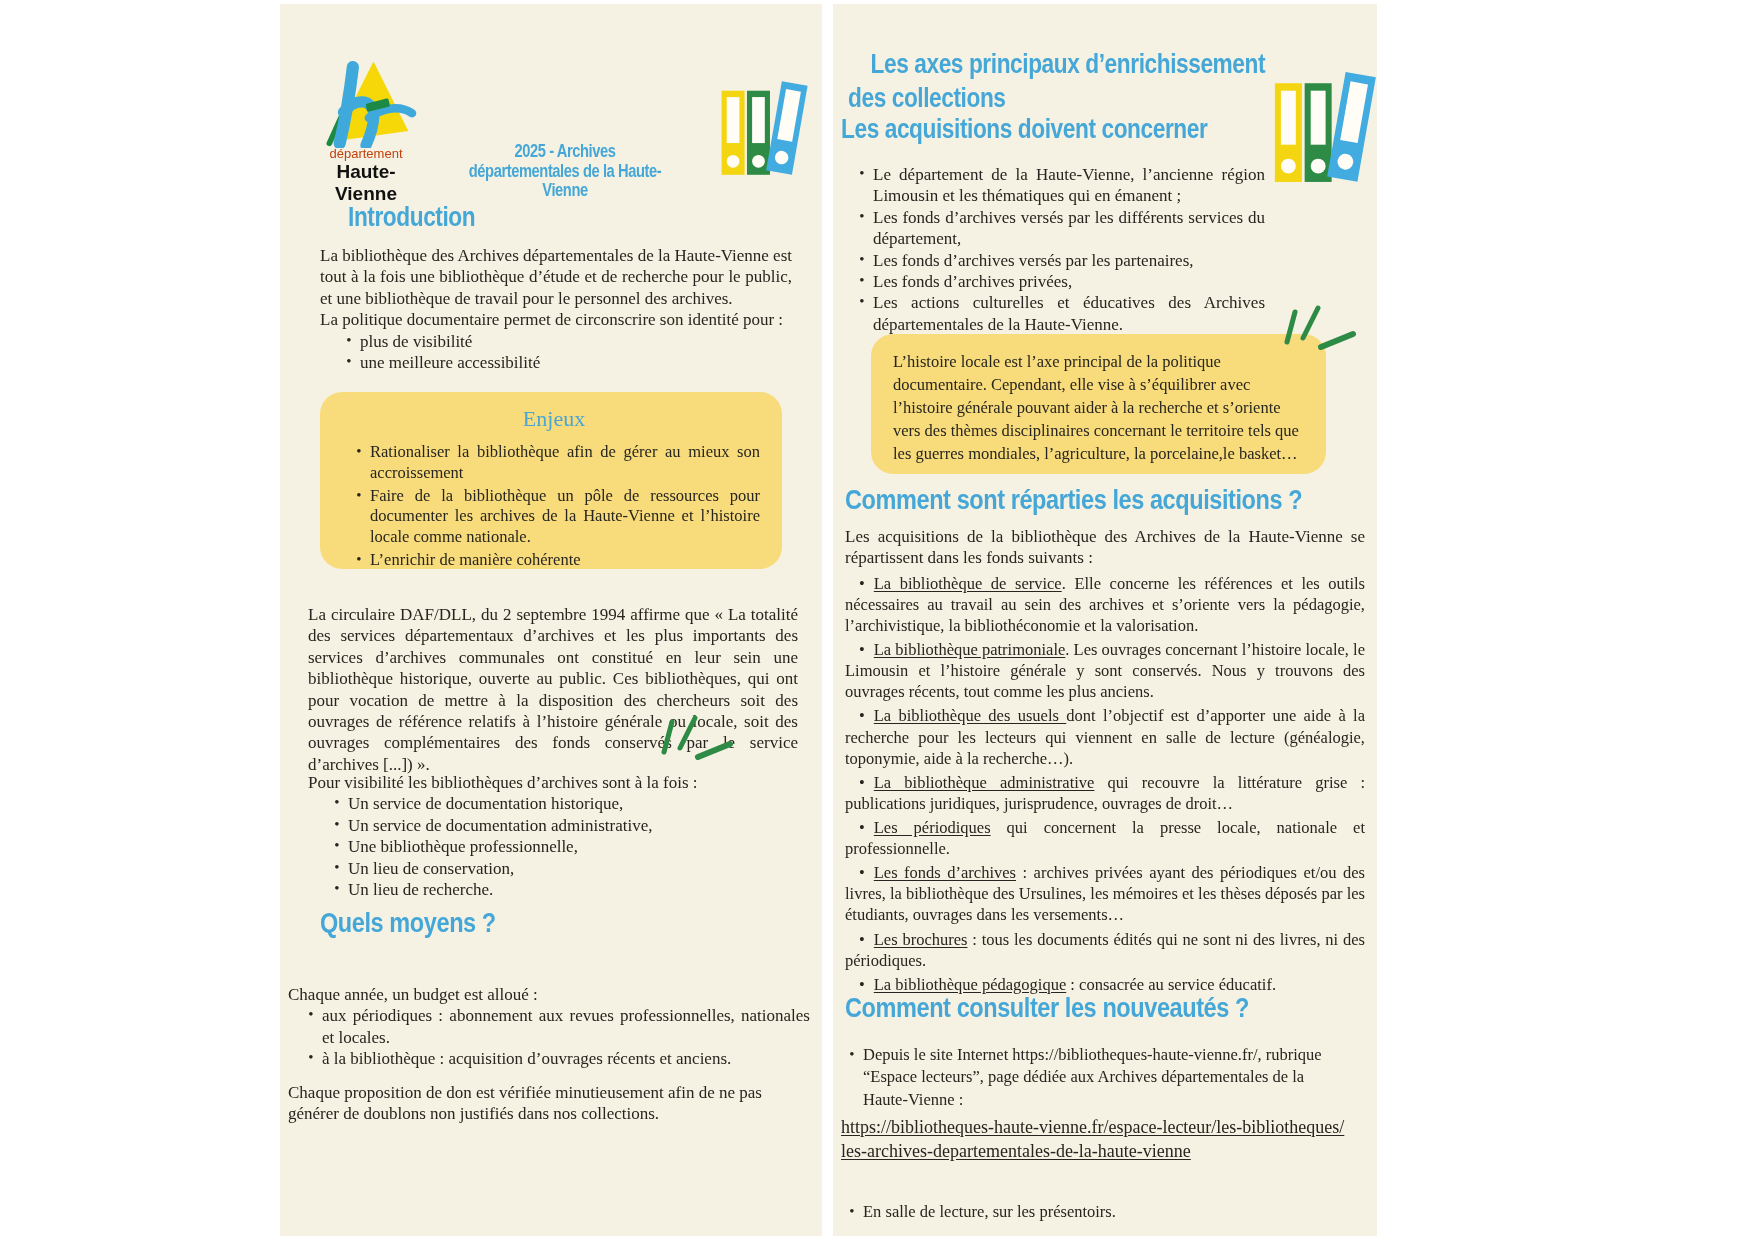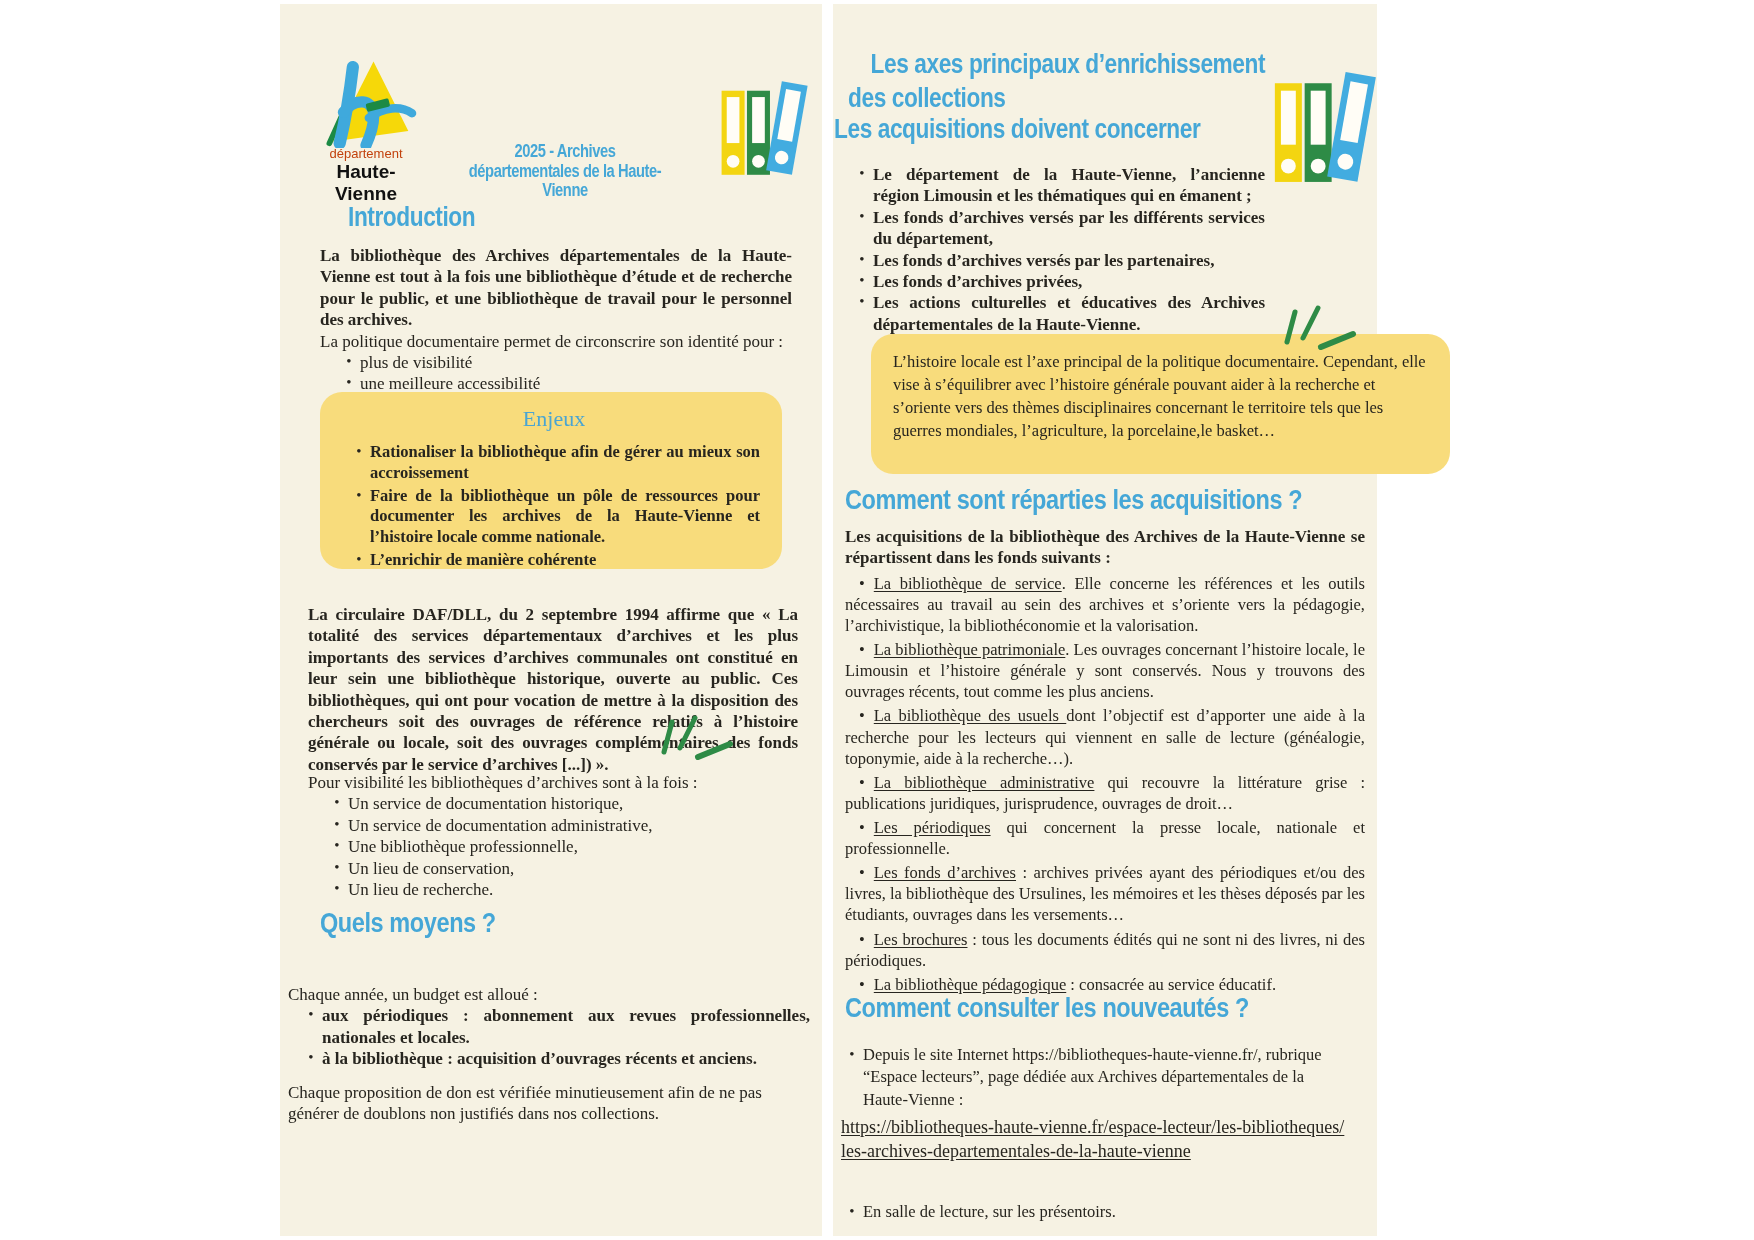--- a/index.html
+++ b/index.html
@@ -14,21 +14,21 @@
   .abs { position:absolute; }
 
   
   .chead { font-family:"Liberation Sans","DejaVu Sans",sans-serif; font-weight:700; color:#45a7d7;
            letter-spacing:-0.5px; display:inline-block; transform:scaleX(0.84); transform-origin:left center; white-space:nowrap; }
   .chead-center { transform-origin:center center; }
 
   .serif-blue { color:#4aa5d2; }
 
   .body-txt { font-size:17px; line-height:1.26; }
-  .justify { text-align:justify;font-weight:bold; }
+  .justify { text-align:justify; }
 
   .bullet-row { display:flex; }
   .bullet-row .dot { flex:0 0 22px; text-align:center; font-size:15px; line-height:inherit; }
   .bullet-row .btxt { flex:1; }
 
   .lp-title { font-size:24px; line-height:1.1; text-align:center; }
   .lp-subtitle-wrap { text-align:center; }
   .lp-subtitle { font-size:17.5px; line-height:1.12; }
 
   .box-yellow { background:#f8dc7c; border-radius:22px; }
@@ -206,21 +206,21 @@
       <rect x="34" y="16" width="29" height="106" fill="#2e8b46"></rect>
       <rect x="40.5" y="24" width="16" height="58" fill="#fffdf6"></rect>
       <circle cx="48.5" cy="105" r="8" fill="#fffdf6"></circle>
       <g transform="rotate(10 85 62)">
         <rect x="68" y="6" width="33" height="114" fill="#42ace0"></rect>
         <rect x="75" y="15" width="19" height="64" fill="#fffdf6"></rect>
         <circle cx="84.5" cy="101" r="8.5" fill="#fffdf6"></circle>
       </g>
     </svg>
 
-    <div class="abs" style="left:1px; top:110px;">
+    <div class="abs" style="left:8px; top:110px;">
       <span class="chead" style="font-size:27px;">Les acquisitions doivent concerner</span>
     </div>
 
     <div class="abs body-txt" style="left:18px; top:160px; width:414px;">
 
         <div class="bullet-row">
           <span class="dot">•</span>
           <span class="btxt justify">Le département de la Haute-Vienne, l’ancienne région Limousin et les thématiques qui en émanent ;</span>
         </div>
 
@@ -244,21 +244,21 @@
           <span class="btxt justify">Les actions culturelles et éducatives des Archives départementales de la Haute-Vienne.</span>
         </div>
       </div>
 
     <svg class="abs" style="left:448px; top:298px; z-index:2;" width="78" height="64" viewBox="0 0 78 64">
       <path d="M14,10 L6,40" stroke="#2e8b46" stroke-width="5" stroke-linecap="round"></path>
       <path d="M37,6 L22,36" stroke="#2e8b46" stroke-width="5" stroke-linecap="round"></path>
       <path d="M72,32 L40,45" stroke="#2e8b46" stroke-width="6" stroke-linecap="round"></path>
     </svg>
 
-    <div class="abs box-yellow" style="left:38px; top:330px; width:579px; height:140px; padding:16px 22px; z-index:1;">
+    <div class="abs box-yellow" style="left:38px; top:330px; width:455px; height:140px; padding:16px 22px; z-index:1;">
       <div class="hl-text">L’histoire locale est l’axe principal de la politique documentaire. Cependant, elle vise à s’équilibrer avec l’histoire générale pouvant aider à la recherche et s’oriente vers des thèmes disciplinaires concernant le territoire tels que les guerres mondiales, l’agriculture, la porcelaine,le basket…</div>
     </div>
 
     <div class="abs" style="left:12px; top:480px;">
       <span class="chead" style="font-size:28px;">Comment sont réparties les acquisitions ?</span>
     </div>
 
     <div class="abs" style="left:12px; top:522px; width:520px;">
       <p class="body-txt justify" style="margin-bottom:4px;">Les acquisitions de la bibliothèque des Archives de la Haute-Vienne se répartissent dans les fonds suivants :</p>
       <div>

